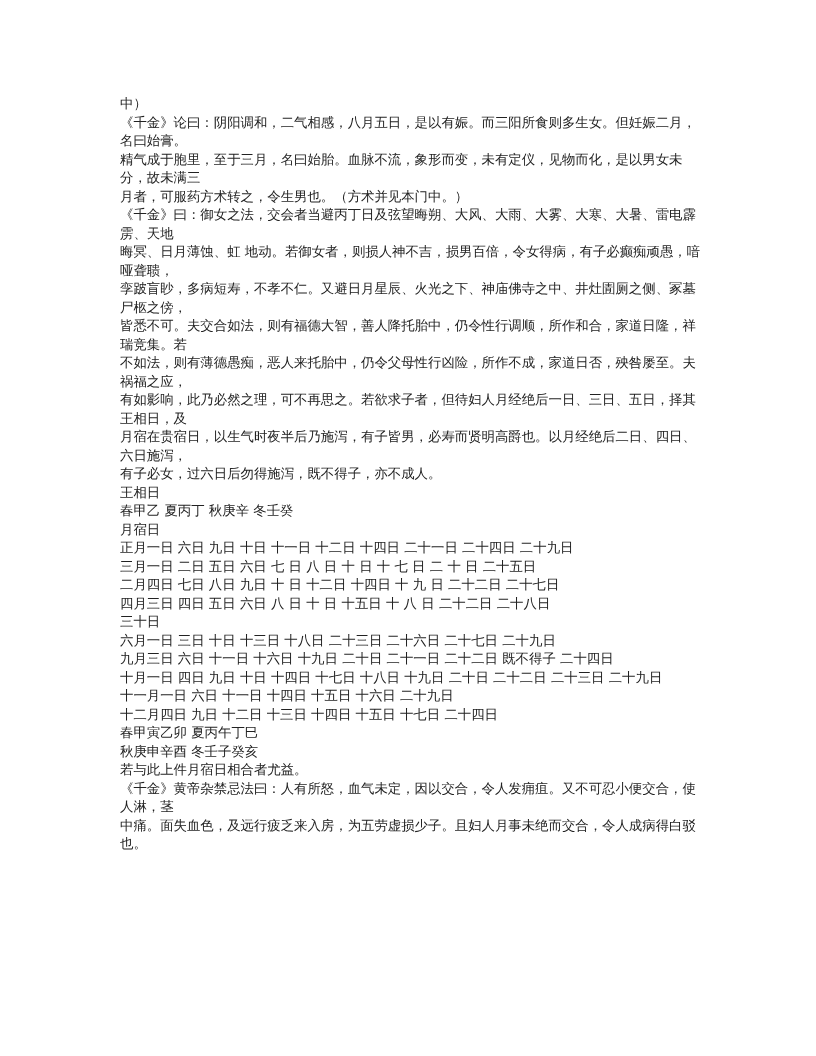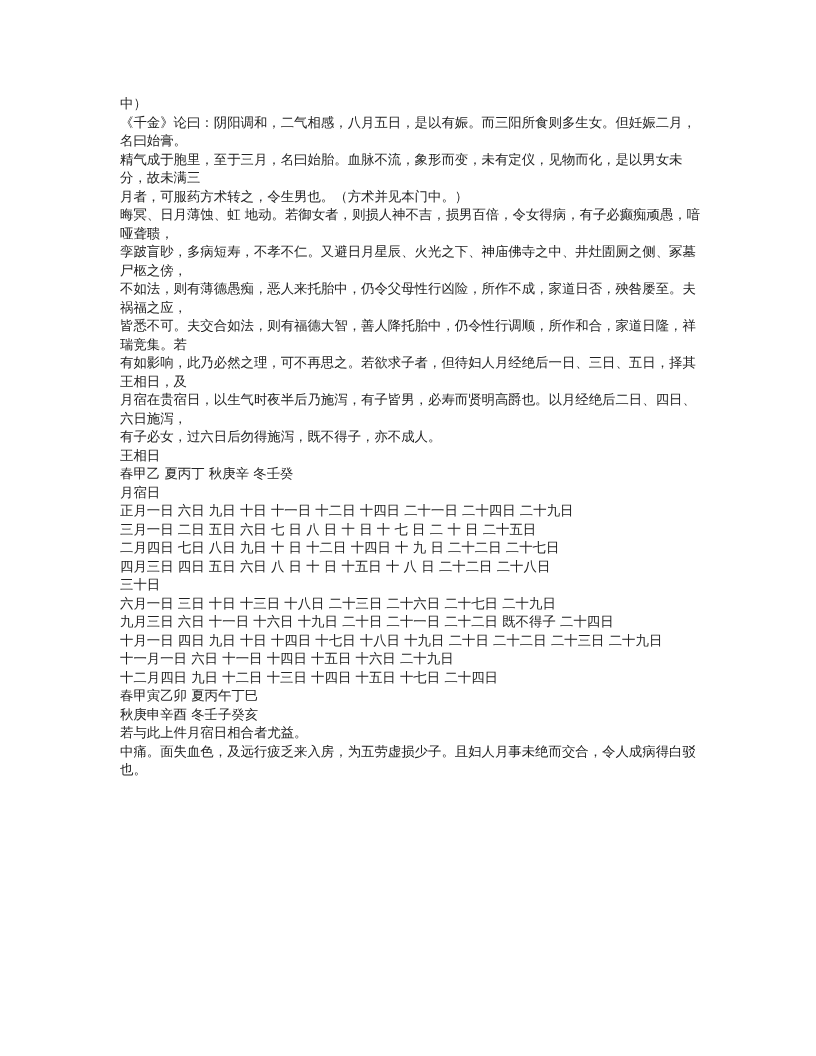--- a/index.html
+++ b/index.html
@@ -17,37 +17,39 @@
     .line { white-space: pre-wrap; word-break: break-all; margin: 0; }
   </style>
 </head>
 <body>
 
 <div class="page">
   <p class="line">中）</p>
   <p class="line">《千金》论曰：阴阳调和，二气相感，八月五日，是以有娠。而三阳所食则多生女。但妊娠二月，名曰始膏。</p>
   <p class="line">精气成于胞里，至于三月，名曰始胎。血脉不流，象形而变，未有定仪，见物而化，是以男女未分，故未满三</p>
   <p class="line">月者，可服药方术转之，令生男也。（方术并见本门中。）</p>
+  <p class="line">《千金》曰：御女之法，交会者当避丙丁日及弦望晦朔、大风、大雨、大雾、大寒、大暑、雷电霹雳、天地</p>
   <p class="line">晦冥、日月薄蚀、虹 地动。若御女者，则损人神不吉，损男百倍，令女得病，有子必癫痴顽愚，喑哑聋聩，</p>
   <p class="line">孪跛盲眇，多病短寿，不孝不仁。又避日月星辰、火光之下、神庙佛寺之中、井灶圊厕之侧、冢墓尸柩之傍，</p>
+  <p class="line">皆悉不可。夫交合如法，则有福德大智，善人降托胎中，仍令性行调顺，所作和合，家道日隆，祥瑞竞集。若</p>
   <p class="line">不如法，则有薄德愚痴，恶人来托胎中，仍令父母性行凶险，所作不成，家道日否，殃咎屡至。夫祸福之应，</p>
-  <p class="line">皆悉不可。夫交合如法，则有福德大智，善人降托胎中，仍令性行调顺，所作和合，家道日隆，祥瑞竞集。若</p>
   <p class="line">有如影响，此乃必然之理，可不再思之。若欲求子者，但待妇人月经绝后一日、三日、五日，择其王相日，及</p>
   <p class="line">月宿在贵宿日，以生气时夜半后乃施泻，有子皆男，必寿而贤明高爵也。以月经绝后二日、四日、六日施泻，</p>
   <p class="line">有子必女，过六日后勿得施泻，既不得子，亦不成人。</p>
   <p class="line">王相日</p>
   <p class="line">春甲乙 夏丙丁 秋庚辛 冬壬癸</p>
   <p class="line">月宿日</p>
   <p class="line">正月一日 六日 九日 十日 十一日 十二日 十四日 二十一日 二十四日 二十九日</p>
   <p class="line">三月一日 二日 五日 六日 七 日 八 日 十 日 十 七 日 二 十 日 二十五日</p>
   <p class="line">二月四日 七日 八日 九日 十 日 十二日 十四日 十 九 日 二十二日 二十七日</p>
   <p class="line">四月三日 四日 五日 六日 八 日 十 日 十五日 十 八 日 二十二日 二十八日</p>
   <p class="line">三十日</p>
   <p class="line">六月一日 三日 十日 十三日 十八日 二十三日 二十六日 二十七日 二十九日</p>
   <p class="line">九月三日 六日 十一日 十六日 十九日 二十日 二十一日 二十二日 既不得子 二十四日</p>
   <p class="line">十月一日 四日 九日 十日 十四日 十七日 十八日 十九日 二十日 二十二日 二十三日 二十九日</p>
   <p class="line">十一月一日 六日 十一日 十四日 十五日 十六日 二十九日</p>
   <p class="line">十二月四日 九日 十二日 十三日 十四日 十五日 十七日 二十四日</p>
   <p class="line">春甲寅乙卯 夏丙午丁巳</p>
   <p class="line">秋庚申辛酉 冬壬子癸亥</p>
   <p class="line">若与此上件月宿日相合者尤益。</p>
+  <p class="line">《千金》黄帝杂禁忌法曰：人有所怒，血气未定，因以交合，令人发痈疽。又不可忍小便交合，使人淋，茎</p>
   <p class="line">中痛。面失血色，及远行疲乏来入房，为五劳虚损少子。且妇人月事未绝而交合，令人成病得白驳也。</p>
 </div>
 
 </body></html>

